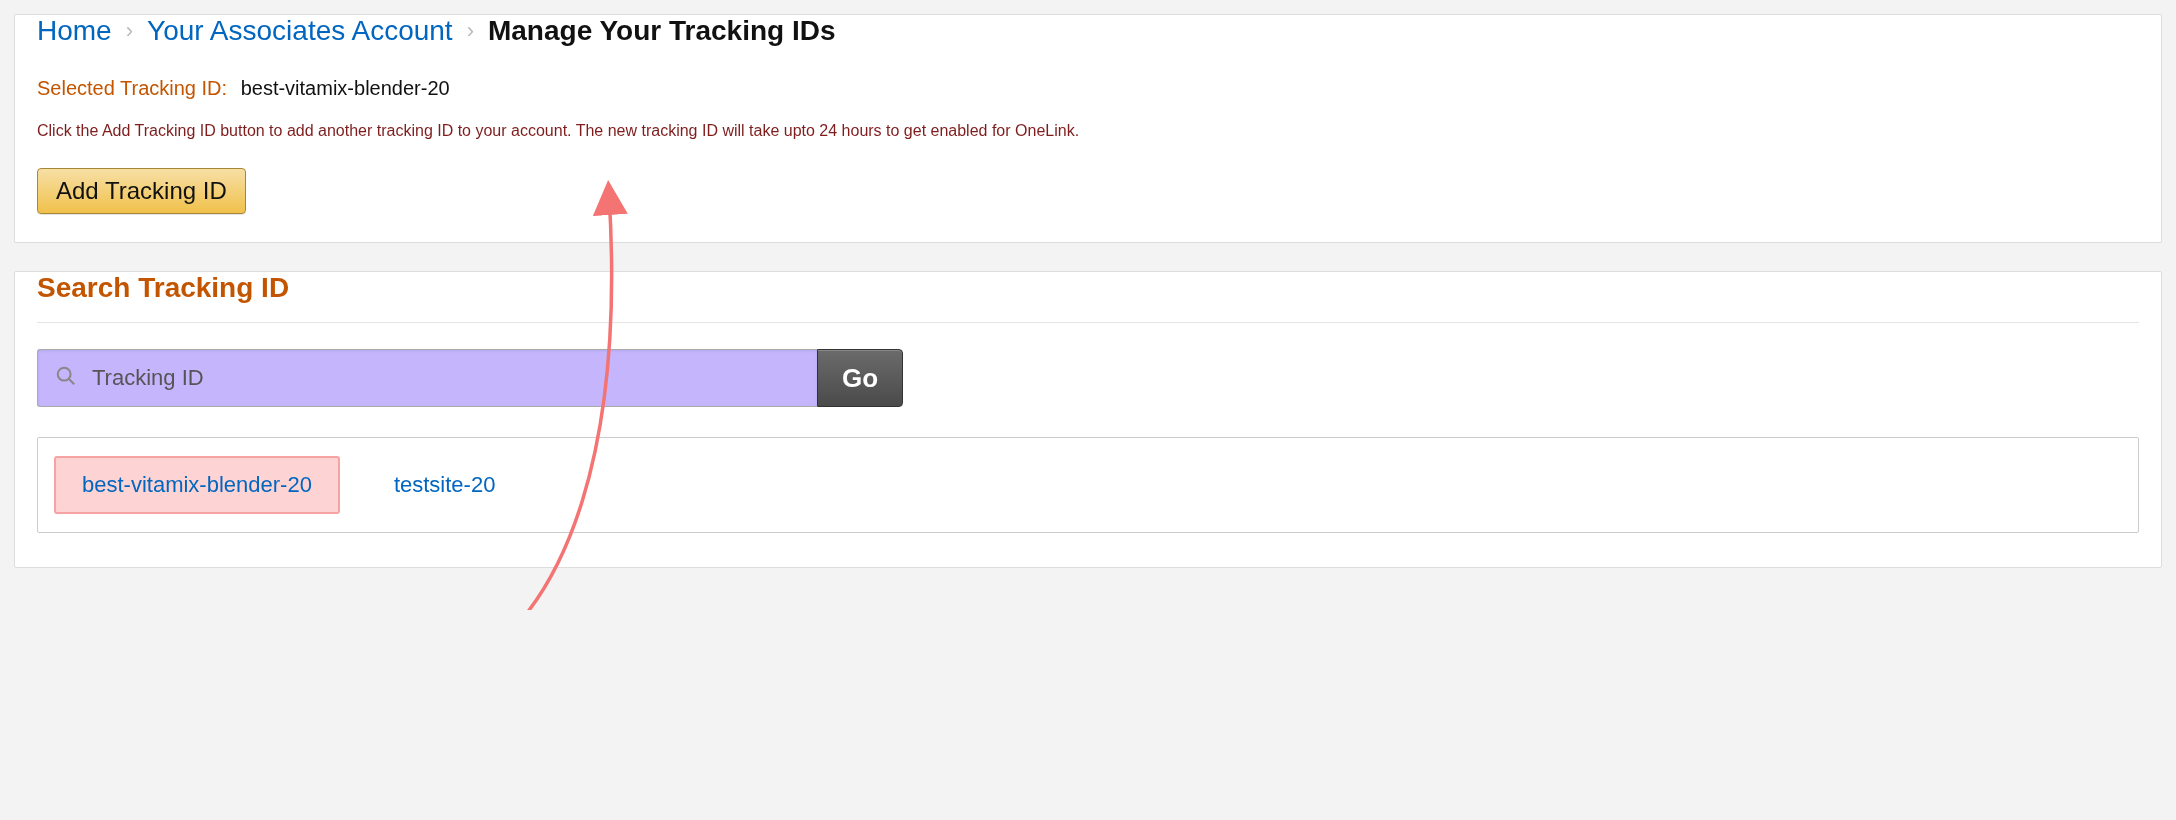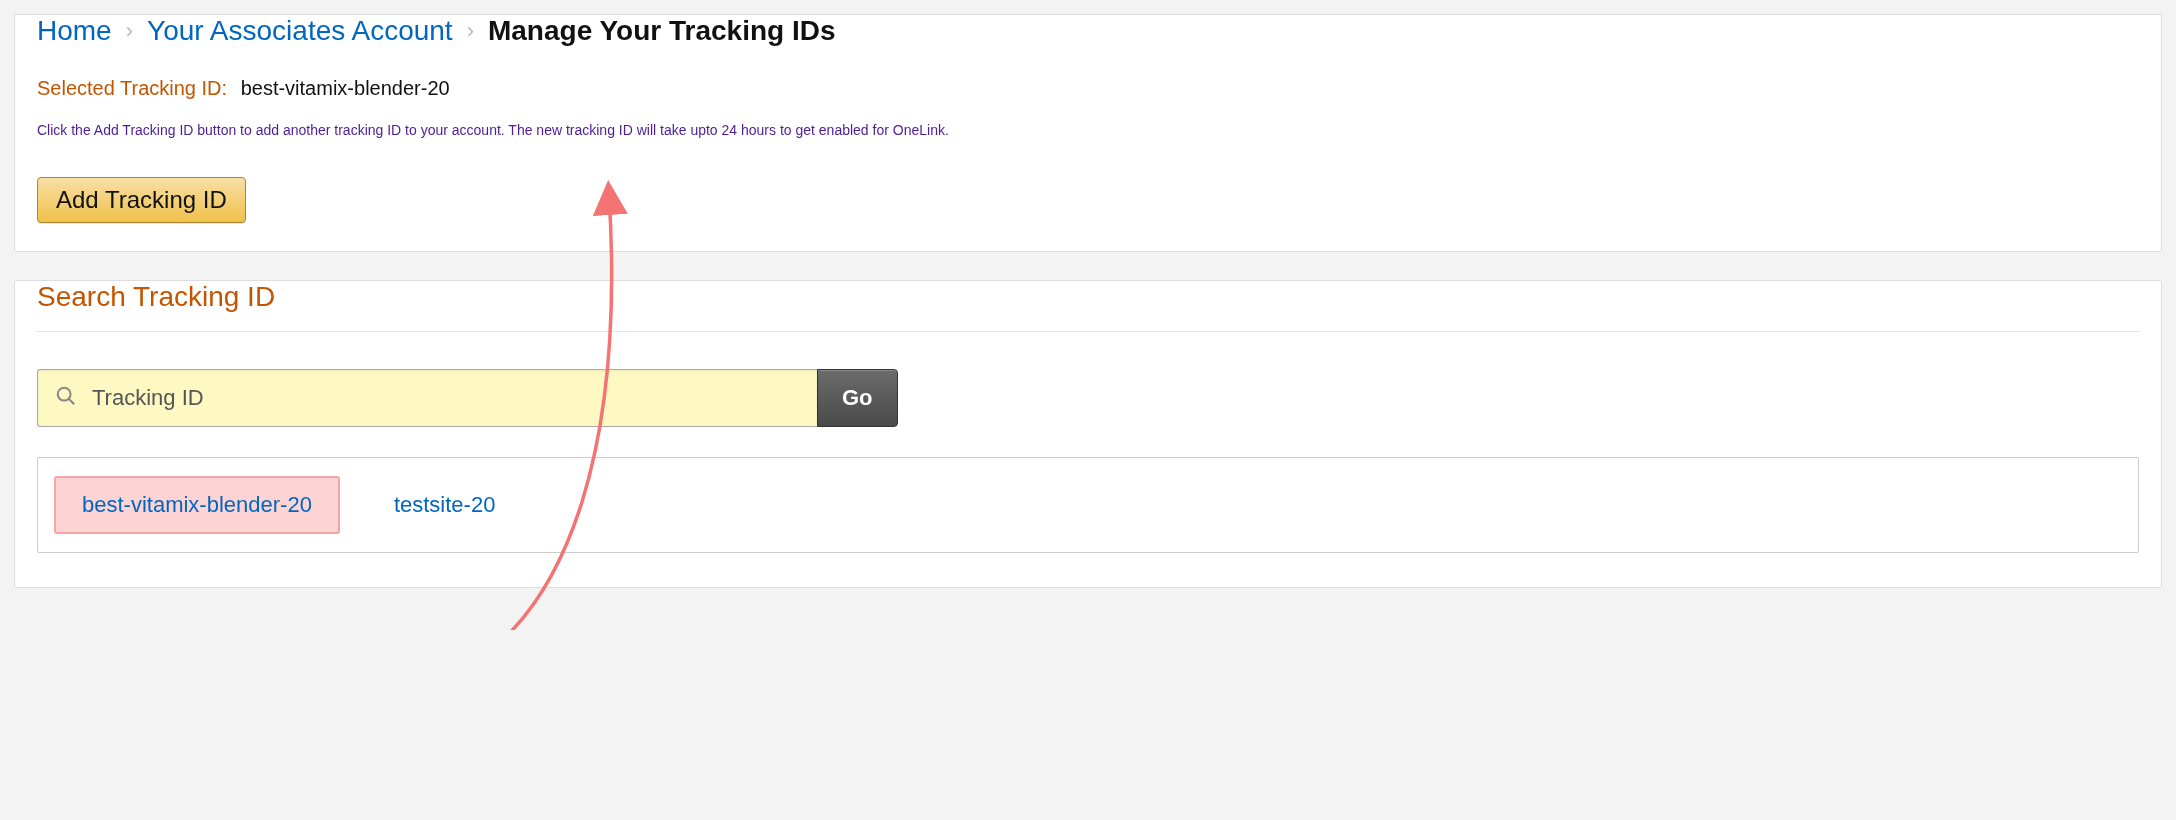--- a/index.html
+++ b/index.html
@@ -39,81 +39,81 @@
     font-weight: 700;
   }
   .selected-line {
     font-size: 20px;
     font-weight: 400;
     margin-bottom: 22px;
   }
   .selected-line .label { color: #c45500; }
   .selected-line .value { color: #111; margin-left: 8px;}
   .desc {
-    font-size: 14px;
-    color: #4c1d95;
-    margin-bottom: 39px;
+    font-size: 16px;
+    color: #7f1d1d;
+    margin-bottom: 28px;
   }
   .btn-primary {
     display: inline-block;
     background: linear-gradient(#f7dfa5, #f0c14b);
     border: 1px solid #a88734;
     border-radius: 4px;
     padding: 8px 18px;
     font-size: 24px;
     color: #111;
     cursor: pointer;
     box-shadow: 0 1px 0 rgba(0,0,0,.1);
   }
   .section-title {
     color: #c45500;
     font-size: 28px;
-    font-weight: 400;
+    font-weight: 700;
     padding-bottom: 18px;
-    margin-bottom: 37px;
+    margin-bottom: 26px;
     border-bottom: 1px solid #e5e5e5;
   }
   .search-row {
     display: flex;
     align-items: stretch;
     margin-bottom: 30px;
   }
   .search-wrap {
     position: relative;
     width: 780px;
   }
   .search-input {
     width: 100%;
     height: 58px;
     padding: 0 12px 0 54px;
     font-size: 22px;
     border: 1px solid #aaa;
     border-right: none;
     border-radius: 3px 0 0 3px;
-    background: #fef9c3;
+    background: #c4b5fd;
     box-shadow: inset 0 1px 3px rgba(0,0,0,.08);
     color:#555;
   }
   .search-input::placeholder { color:#555; }
   .search-icon {
     position: absolute;
     left: 18px;
     top: 50%;
     transform: translateY(-50%);
     color: #888;
   }
   .go-btn {
     height: 58px;
     padding: 0 24px;
     background: linear-gradient(#6b6b6b,#4a4a4a);
     border: 1px solid #333;
     border-radius: 0 4px 4px 0;
     color: #fff;
     font-weight: 700;
-    font-size: 22px;
+    font-size: 26px;
     cursor: pointer;
     box-shadow: 0 1px 0 rgba(255,255,255,.2) inset;
   }
   .results-box {
     border: 1px solid #ccc;
     border-radius: 2px;
     padding: 18px 16px;
     display: flex;
     gap: 28px;
     align-items: center;

